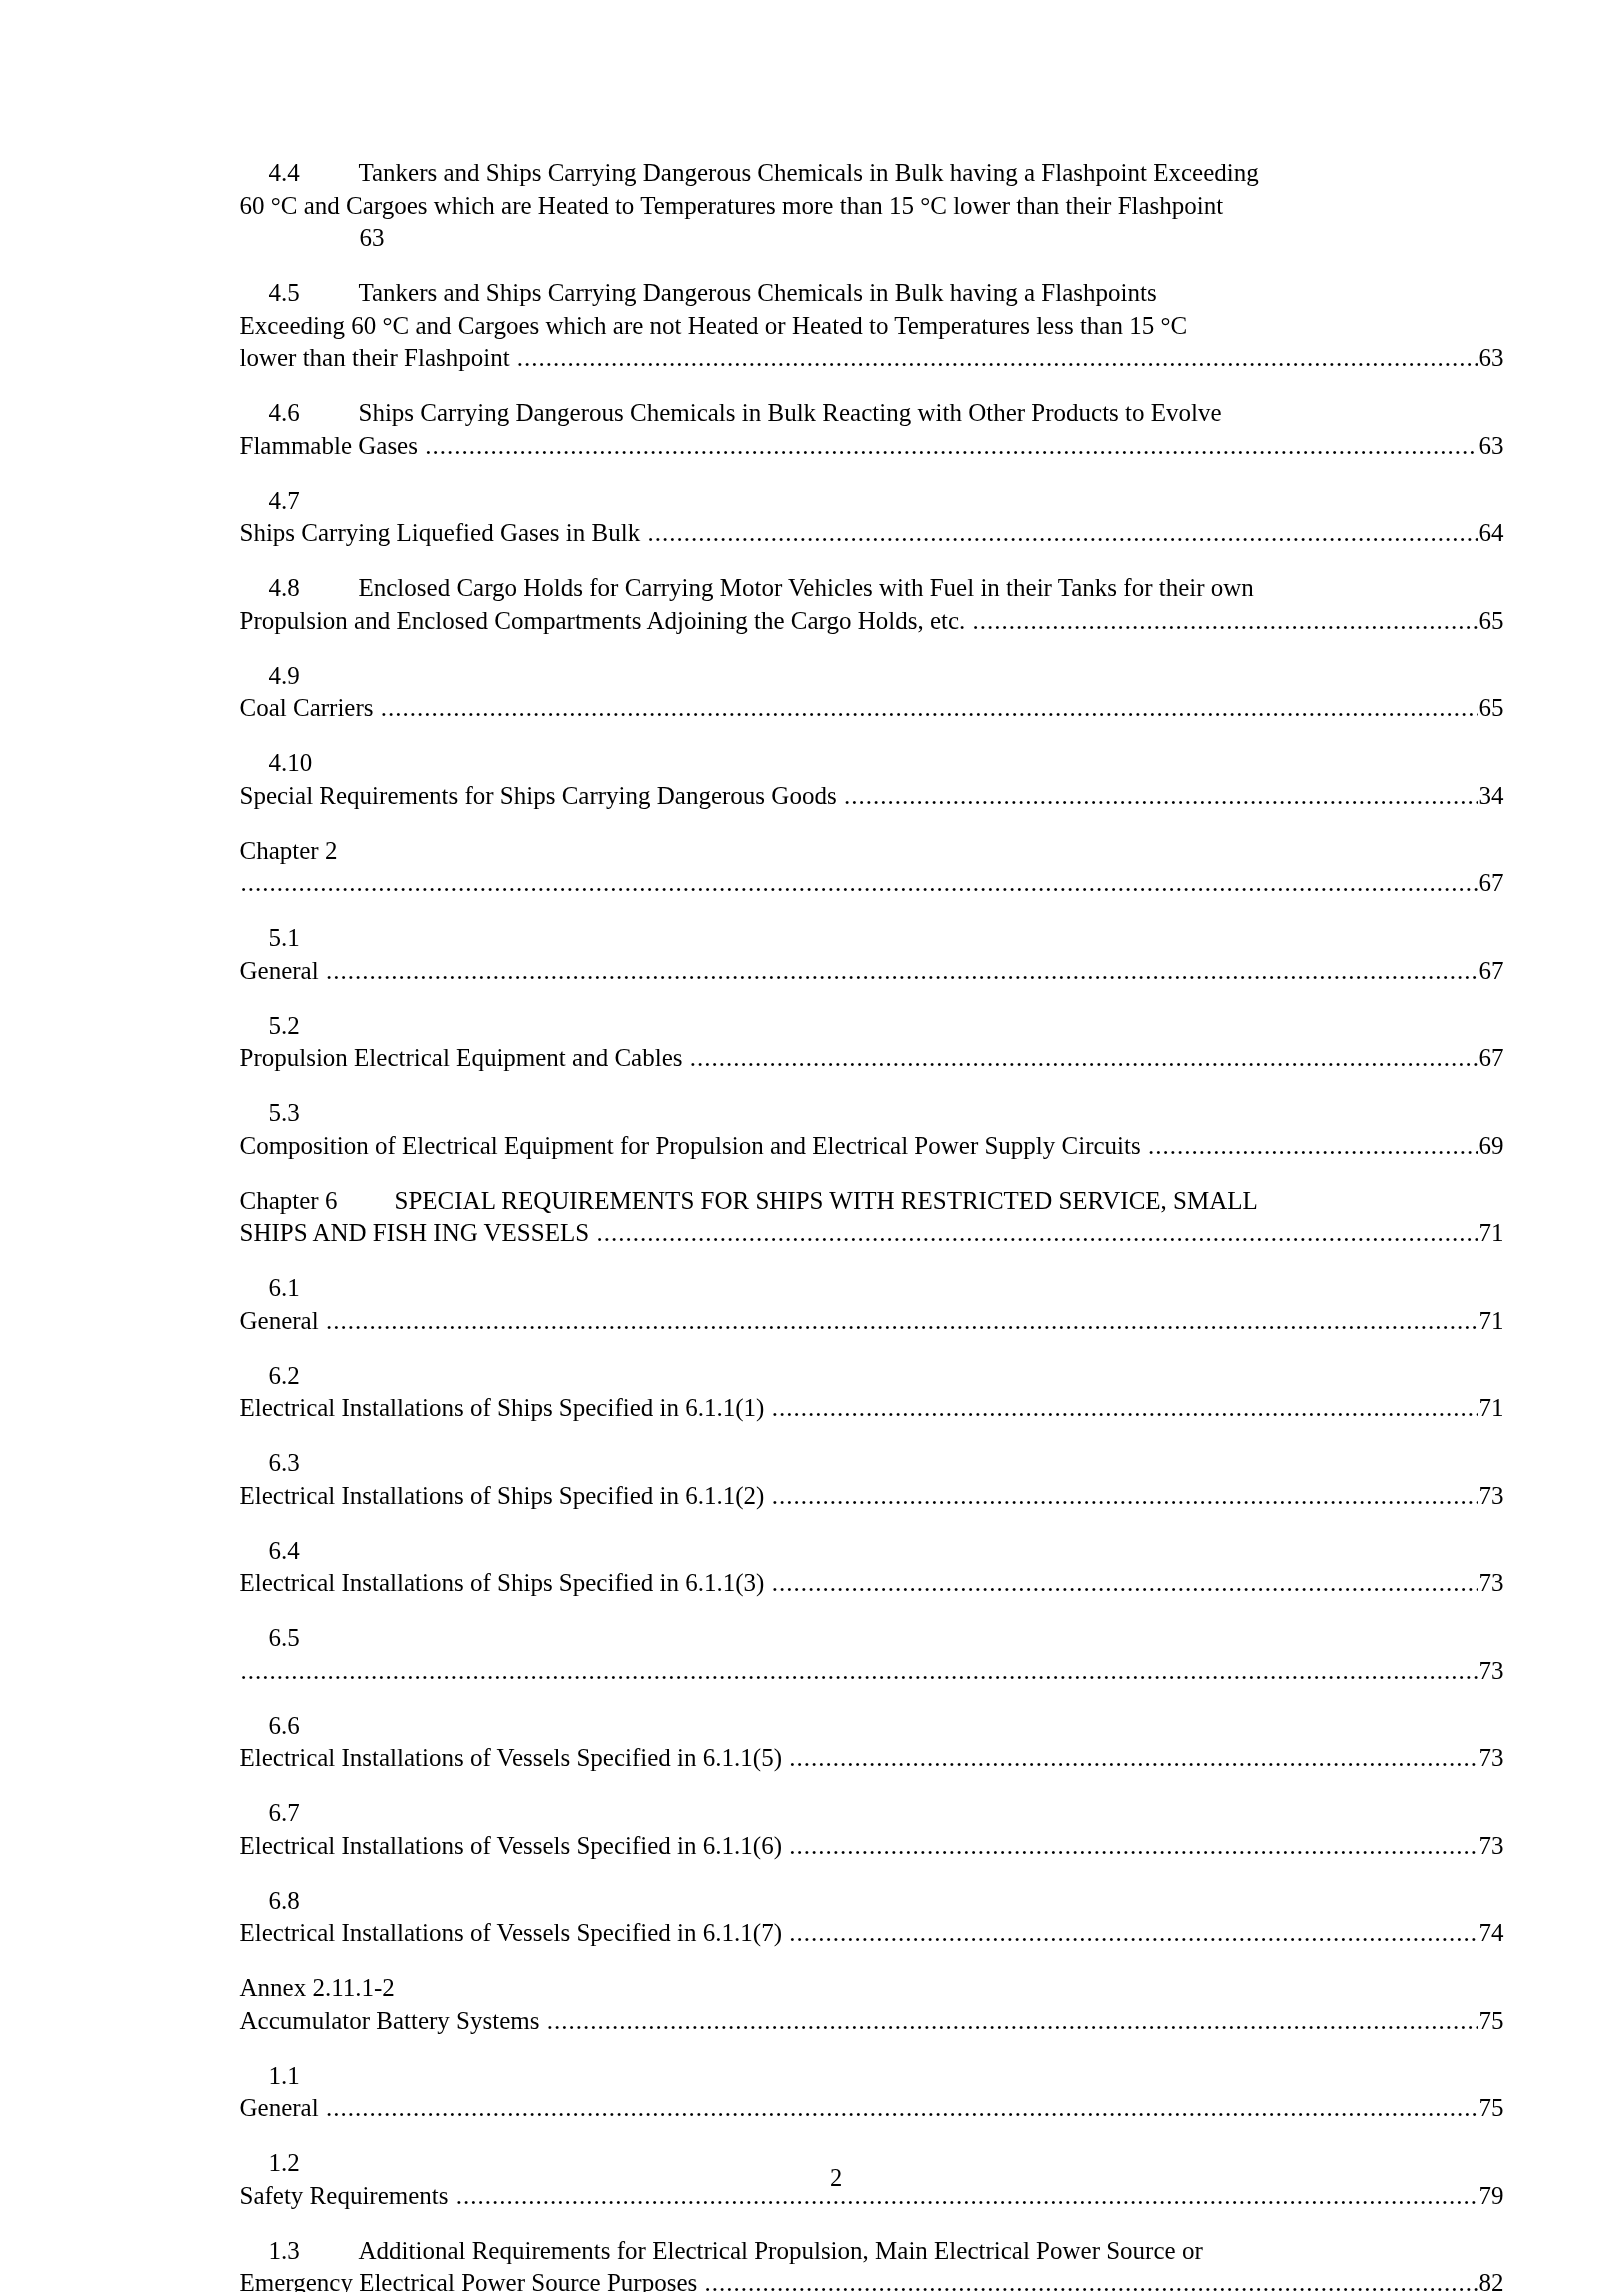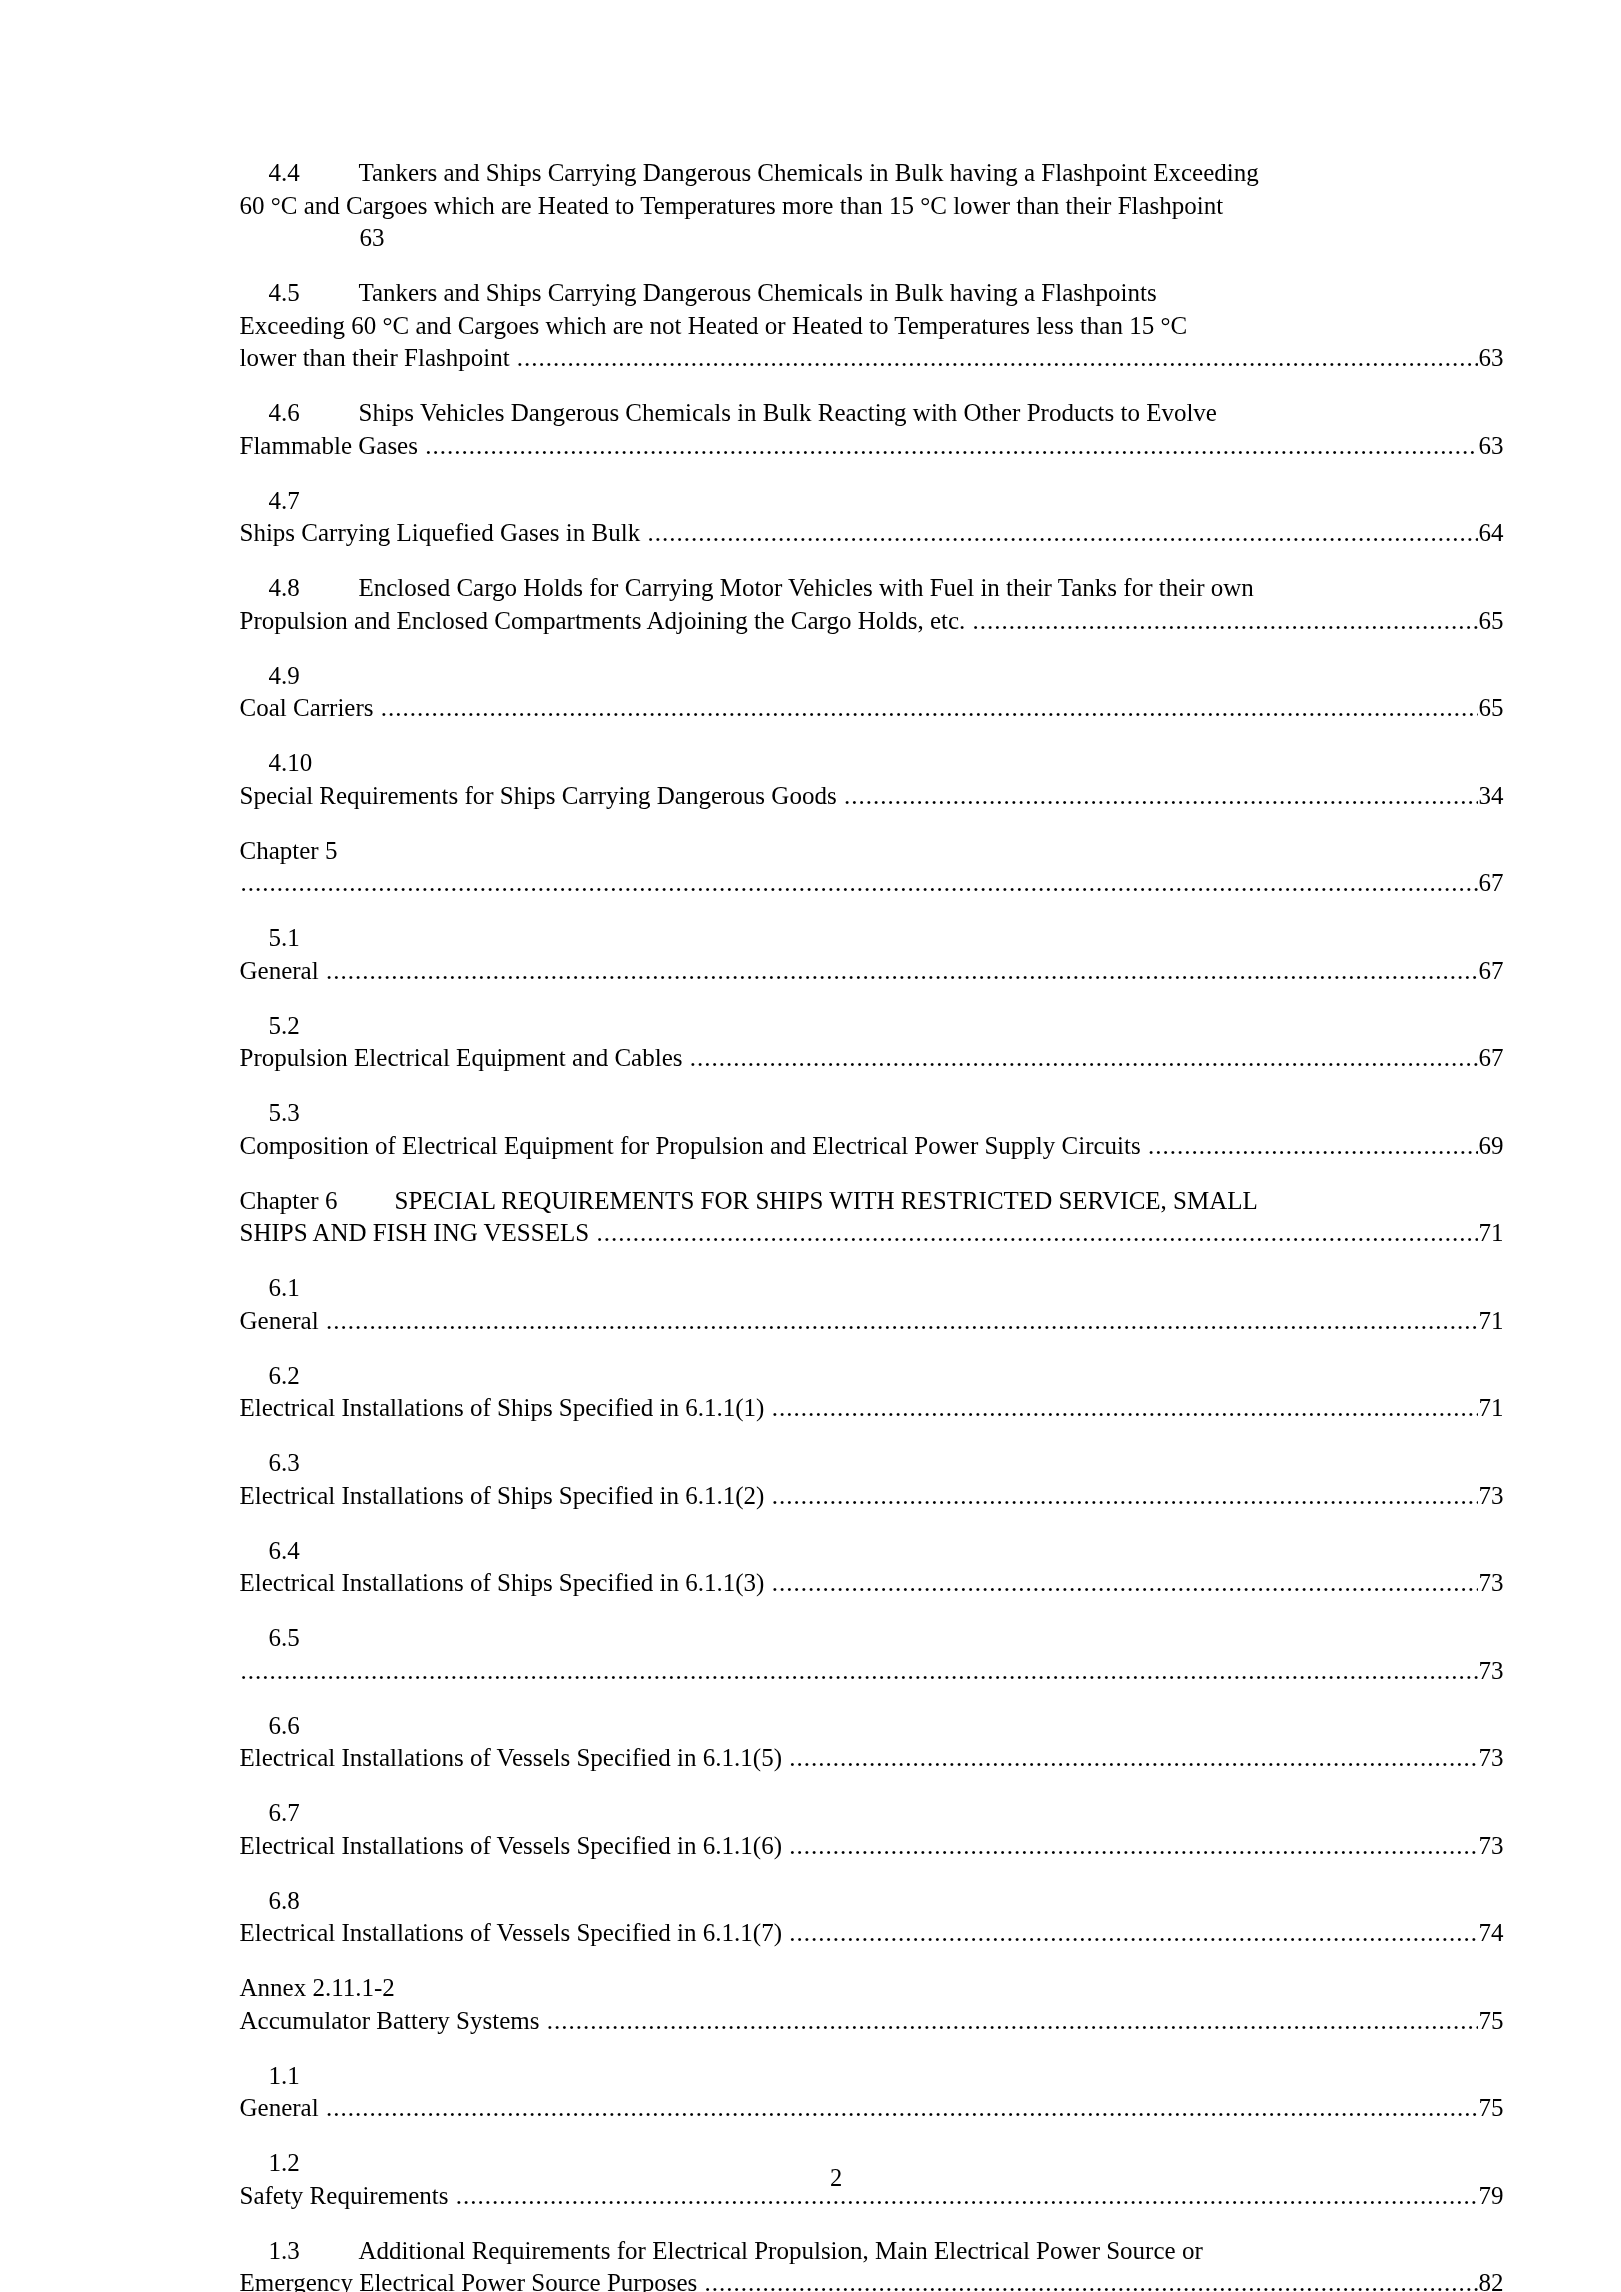--- a/index.html
+++ b/index.html
@@ -97,21 +97,21 @@
 <body>
 
 <div class="page">
   <div class="toc" id="toc-root">
       <div class="toc-entry lvl2"><span class="num">4.4</span><span class="title">Tankers and Ships Carrying Dangerous Chemicals in Bulk having a Flashpoint Exceeding </span><br><span class="title">60 °C and Cargoes which are Heated to Temperatures more than 15 °C lower than their Flashpoint</span><span class="orphan-page">63</span></div>
       <div class="toc-entry lvl2"><span class="num">4.5</span><span class="title">Tankers and Ships Carrying  Dangerous Chemicals in Bulk  having a Flashpoints </span><br><span class="title">Exceeding 60 °C and Cargoes which are not Heated or Heated to Temperatures less than 15 °C </span><br><div class="fillrow">
           <span class="ftext">lower than their Flashpoint </span>
           <span class="fdots">...................................................................................................................................................................................................................................................................</span>
           <span class="fpage">63</span>
         </div></div>
-      <div class="toc-entry lvl2"><span class="num">4.6</span><span class="title">Ships Vehicles  Dangerous Chemicals in Bulk Reacting with Other Products to Evolve </span><br><div class="fillrow">
+      <div class="toc-entry lvl2"><span class="num">4.6</span><span class="title">Ships Carrying  Dangerous Chemicals in Bulk Reacting with Other Products to Evolve </span><br><div class="fillrow">
           <span class="ftext">Flammable Gases </span>
           <span class="fdots">...................................................................................................................................................................................................................................................................</span>
           <span class="fpage">63</span>
         </div></div>
       <div class="toc-entry lvl2"><span class="num">4.7</span><div class="fillrow">
           <span class="ftext">Ships Carrying Liquefied Gases in Bulk </span>
           <span class="fdots">...................................................................................................................................................................................................................................................................</span>
           <span class="fpage">64</span>
         </div></div>
       <div class="toc-entry lvl2"><span class="num">4.8</span><span class="title">Enclosed Cargo Holds for Carrying Motor Vehicles with Fuel in their Tanks for their own </span><br><div class="fillrow">
@@ -122,21 +122,21 @@
       <div class="toc-entry lvl2"><span class="num">4.9</span><div class="fillrow">
           <span class="ftext">Coal Carriers </span>
           <span class="fdots">...................................................................................................................................................................................................................................................................</span>
           <span class="fpage">65</span>
         </div></div>
       <div class="toc-entry lvl2"><span class="num">4.10</span><div class="fillrow">
           <span class="ftext">Special Requirements for Ships Carrying Dangerous Goods </span>
           <span class="fdots">...................................................................................................................................................................................................................................................................</span>
           <span class="fpage">34</span>
         </div></div>
-      <div class="toc-entry lvl1"><span class="num">Chapter 5</span><div class="fillrow">
+      <div class="toc-entry lvl1"><span class="num">Chapter 2</span><div class="fillrow">
           <span class="fdots">...................................................................................................................................................................................................................................................................</span>
           <span class="fpage">67</span>
         </div></div>
       <div class="toc-entry lvl2"><span class="num">5.1</span><div class="fillrow">
           <span class="ftext">General </span>
           <span class="fdots">...................................................................................................................................................................................................................................................................</span>
           <span class="fpage">67</span>
         </div></div>
       <div class="toc-entry lvl2"><span class="num">5.2</span><div class="fillrow">
           <span class="ftext">Propulsion Electrical Equipment and Cables </span>

